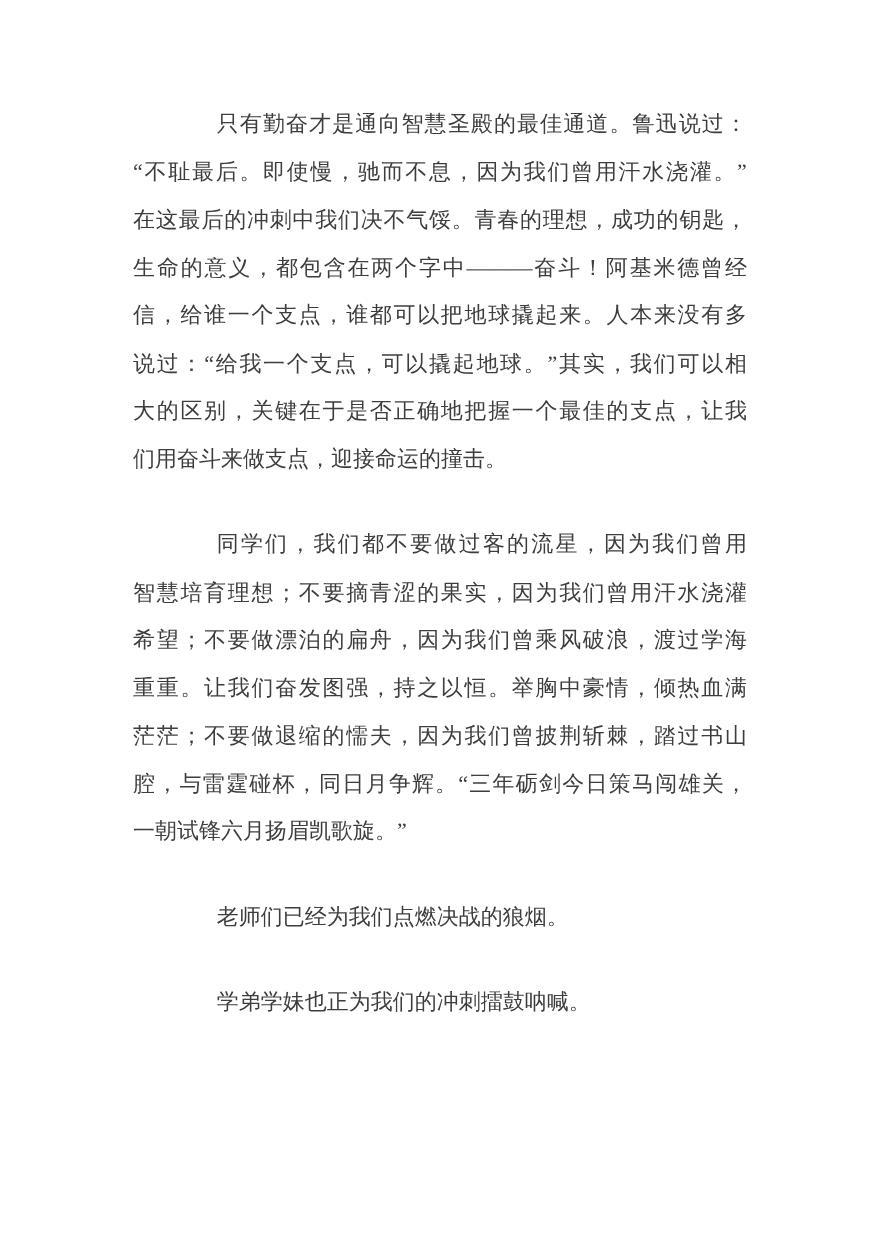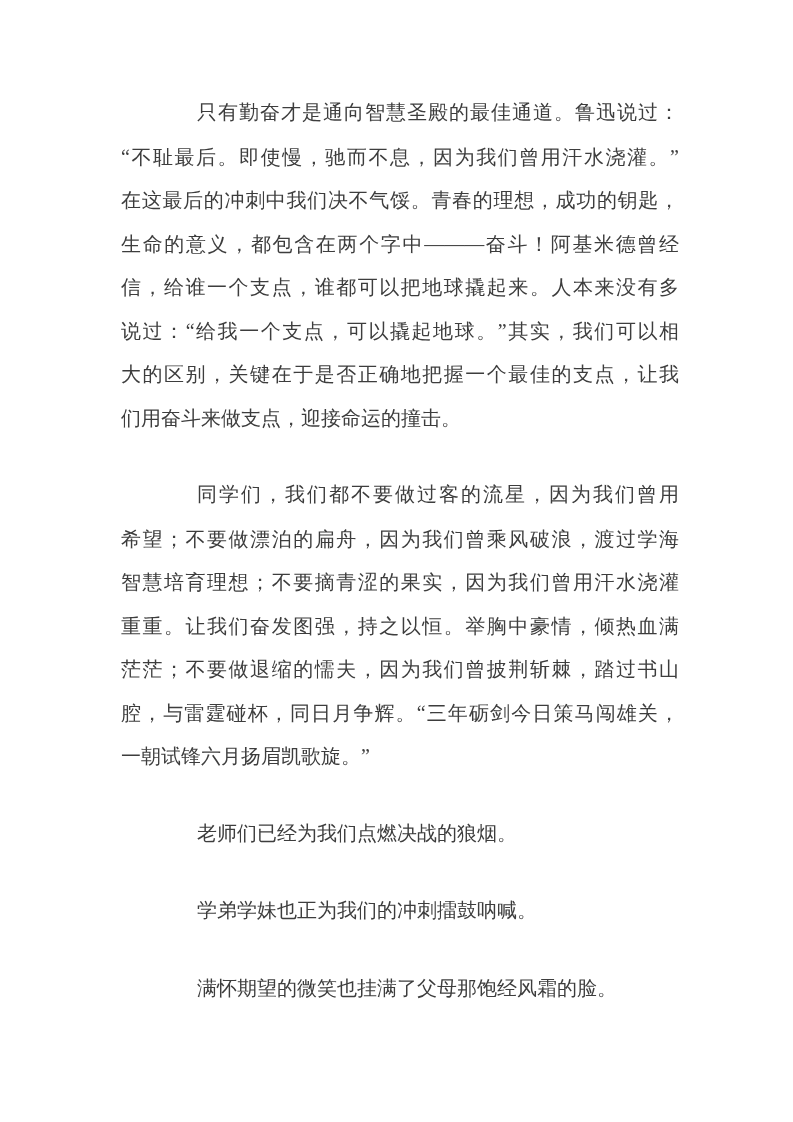--- a/index.html
+++ b/index.html
@@ -28,53 +28,50 @@
   .line {
     width: 100%;
     white-space: nowrap;
   }
   .line.just {
     white-space: normal;
     text-align: justify;
     text-align-last: justify;
     text-justify: inter-character;
   }
-  .line.indent { padding-left: 76px; font-family: Liberation Mono, monospace; }
+  .line.indent { padding-left: 76px; }
 </style>
 </head>
 <body>
 
 <div class="doc">
 
   <div class="para">
     <div class="line indent just">只有勤奋才是通向智慧圣殿的最佳通道。鲁迅说过：</div>
     <div class="line just">“不耻最后。即使慢，驰而不息，因为我们曾用汗水浇灌。”</div>
     <div class="line just">在这最后的冲刺中我们决不气馁。青春的理想，成功的钥匙，</div>
     <div class="line just">生命的意义，都包含在两个字中———奋斗！阿基米德曾经</div>
     <div class="line just">信，给谁一个支点，谁都可以把地球撬起来。人本来没有多</div>
     <div class="line just">说过：“给我一个支点，可以撬起地球。”其实，我们可以相</div>
     <div class="line just">大的区别，关键在于是否正确地把握一个最佳的支点，让我</div>
     <div class="line">们用奋斗来做支点，迎接命运的撞击。</div>
   </div>
 
   <div class="para">
     <div class="line indent just">同学们，我们都不要做过客的流星，因为我们曾用</div>
+    <div class="line just">智慧培育理想；不要摘青涩的果实，因为我们曾用汗水浇灌</div>
     <div class="line just">希望；不要做漂泊的扁舟，因为我们曾乘风破浪，渡过学海</div>
-    <div class="line just">智慧培育理想；不要摘青涩的果实，因为我们曾用汗水浇灌</div>
     <div class="line just">重重。让我们奋发图强，持之以恒。举胸中豪情，倾热血满</div>
     <div class="line just">茫茫；不要做退缩的懦夫，因为我们曾披荆斩棘，踏过书山</div>
     <div class="line just">腔，与雷霆碰杯，同日月争辉。“三年砺剑今日策马闯雄关，</div>
     <div class="line">一朝试锋六月扬眉凯歌旋。”</div>
   </div>
 
   <div class="para">
     <div class="line indent">老师们已经为我们点燃决战的狼烟。</div>
   </div>
 
   <div class="para">
     <div class="line indent">学弟学妹也正为我们的冲刺擂鼓呐喊。</div>
   </div>
 
-  <div class="para">
-    <div class="line indent">满怀期望的微笑也挂满了父母那饱经风霜的脸。</div>
-  </div>
 
 </div>
 
 </body></html>

